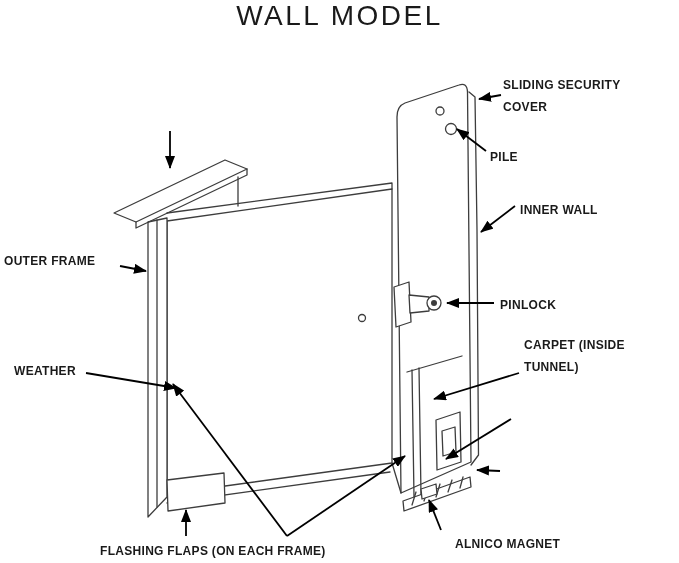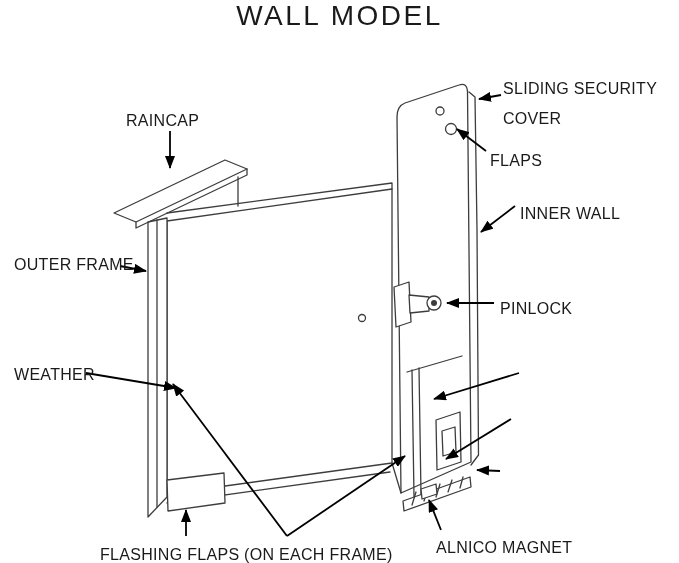--- a/index.html
+++ b/index.html
@@ -11,22 +11,22 @@
     background:var(--background,#fff);
     font-family:"Liberation Sans", sans-serif;
     color:var(--ink,#1a1a1a);
   }
   .title{
     position:absolute; left:0; right:0; top:1px; text-align:center;
     font-size:28px; font-weight:500; letter-spacing:2.5px; line-height:1.1;
     color:var(--ink,#1a1a1a);
   }
   .label{
-    position:absolute; font-size:16px; letter-spacing:0.3px; line-height:1.85;
-    white-space:pre; color:var(--ink,#1a1a1a);
+    position:absolute; font-size:12px; letter-spacing:0.3px; line-height:1.85;
+    white-space:pre; color:var(--ink,#1a1a1a);font-weight:bold;
   }
   svg.art-layer{position:absolute; left:0; top:0;}
   .art path,.art circle,.art line{
     stroke:var(--line,#3d3d3d); fill:none; stroke-width:1.3;
     stroke-linejoin:round; stroke-linecap:round;
   }
   .art path.fill-white{fill:#ffffff;}
   .art circle.fill-dark,.art path.fill-dark{fill:var(--line,#3d3d3d); stroke:none;}
   .leaders line{stroke:var(--arrow,#000); stroke-width:1.8; fill:none;}
   .ahead{fill:var(--arrow,#000); stroke:none;}
@@ -99,35 +99,36 @@
       <line x1="519" y1="373" x2="434" y2="399" marker-end="url(#ahead)"></line>
       <line x1="511" y1="419" x2="446" y2="459" marker-end="url(#ahead)"></line>
       <line x1="500" y1="471" x2="477" y2="470" marker-end="url(#ahead)"></line>
       <line x1="441" y1="530" x2="429" y2="500" marker-end="url(#ahead)"></line>
       <line x1="287" y1="536" x2="173" y2="384" marker-end="url(#ahead)"></line>
       <line x1="287" y1="536" x2="405" y2="456" marker-end="url(#ahead)"></line>
       <line x1="186" y1="536" x2="186" y2="510" marker-end="url(#ahead)"></line>
     </g>
   </svg>
 
-  <div class="label" style="left:126px; top:106px;">RAINCAP</div>
 
   <div class="label" style="left:503px; top:74px;">SLIDING SECURITY
 COVER</div>
 
-  <div class="label" style="left:490px; top:146px;">FLAPS</div>
+  <div class="label" style="left:490px; top:146px;">PILE</div>
 
   <div class="label" style="left:520px; top:199px;">INNER WALL</div>
 
-  <div class="label" style="left:14px; top:250px;">OUTER FRAME</div>
+  <div class="label" style="left:4px; top:250px;">OUTER FRAME</div>
 
   <div class="label" style="left:500px; top:294px;">PINLOCK</div>
 
   <div class="label" style="left:14px; top:360px;">WEATHER</div>
 
+  <div class="label" style="left:524px; top:334px;">CARPET (INSIDE
+TUNNEL)</div>
 
 
 
-  <div class="label" style="left:436px; top:533px;text-align:right;">ALNICO MAGNET</div>
+  <div class="label" style="left:455px; top:533px;text-align:right;">ALNICO MAGNET</div>
 
   <div class="label" style="left:100px; top:540px;">FLASHING FLAPS (ON EACH FRAME)</div>
 
 </div>
 
 </body></html>

